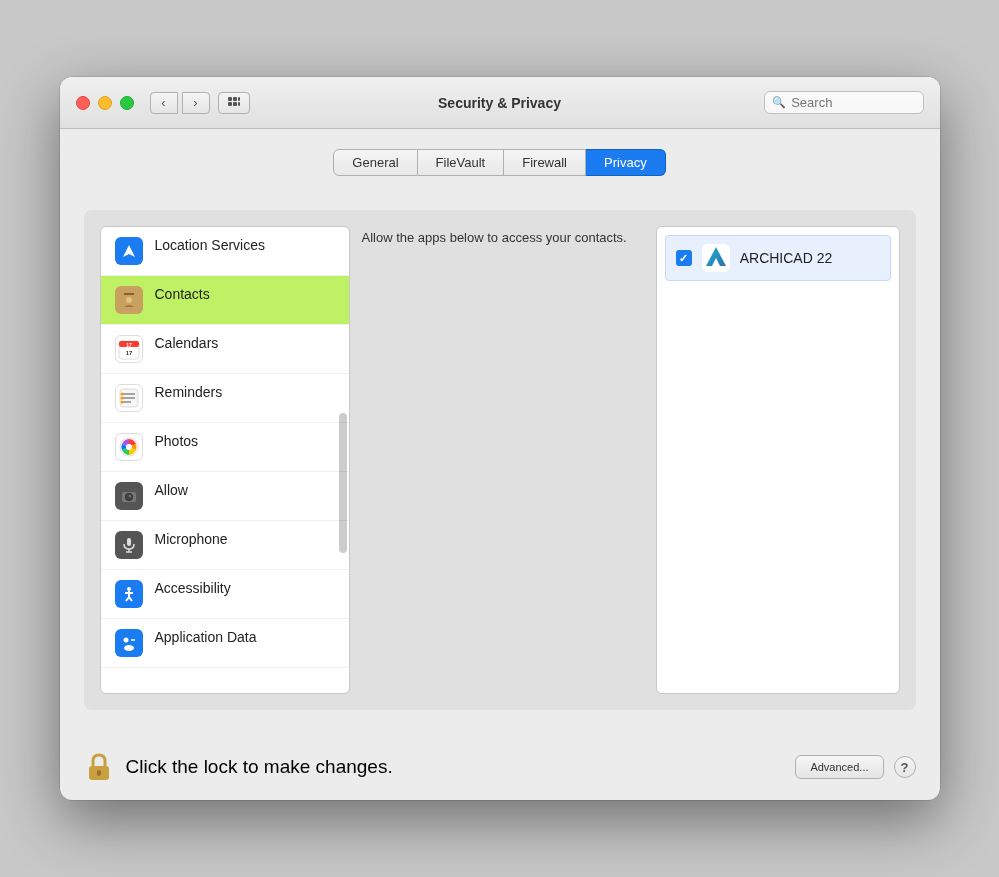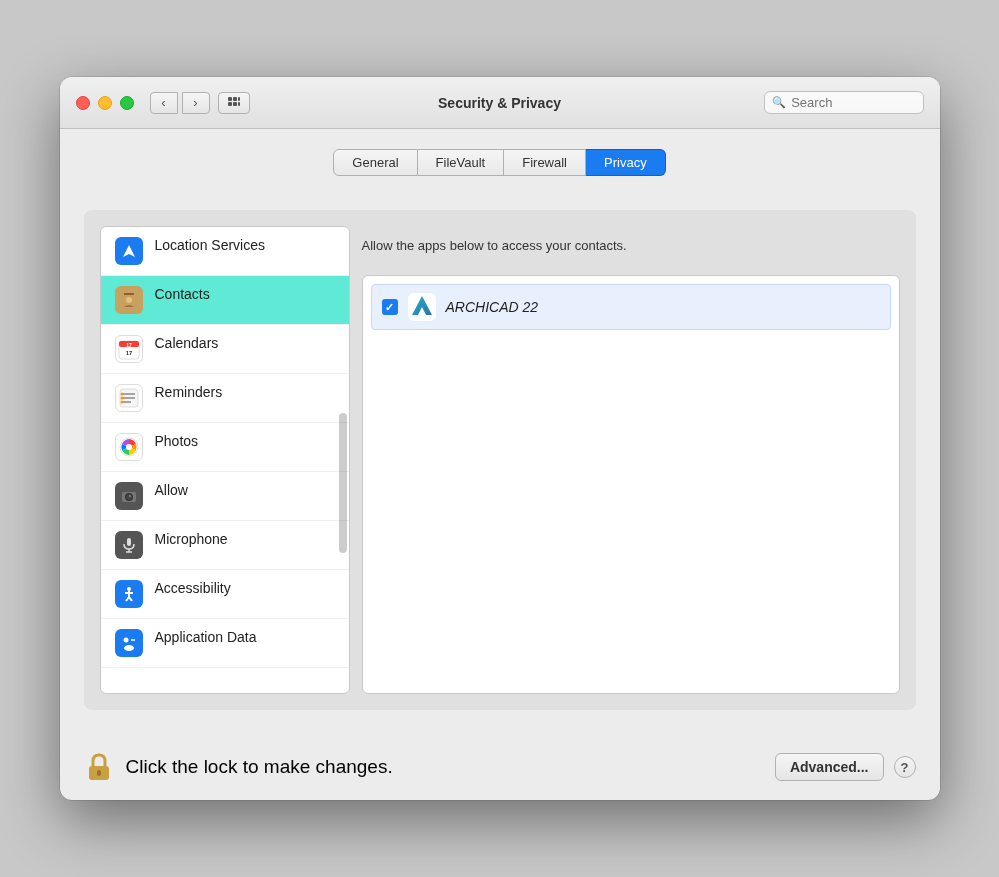--- a/index.html
+++ b/index.html
@@ -151,21 +151,21 @@
       height: 100%;
     }
     .sidebar-item {
       display: flex;
       align-items: flex-start;
       padding: 10px 14px;
       cursor: pointer;
       gap: 12px;
       border-bottom: 1px solid #f0f0f0;
     }
-    .sidebar-item.active { background: #5eead4; }
+    .sidebar-item.active { background: #bef264; }
     .sidebar-item .item-icon {
       width: 28px;
       height: 28px;
       border-radius: 6px;
       display: flex;
       align-items: center;
       justify-content: center;
       flex-shrink: 0;
       font-size: 16px;
     }
@@ -180,23 +180,22 @@
     .icon-reminders { background: white; border: 1px solid #ddd; }
     .icon-photos { background: white; border: 1px solid #ddd; }
     .icon-camera { background: #555; }
     .icon-microphone { background: #555; }
     .icon-accessibility { background: #1a7cf0; }
     .icon-appdata { background: #1a7cf0; }
 
     .right-panel {
       flex: 1;
       display: flex;
-      flex-direction: column;
-      gap: 18px;
-      margin-top: 8px;
+      flex-direction: row;
+      gap: 29px;
     }
     .description-text {
       font-size: 13px;
       color: #333;
       padding: 4px 0;
     }
     .apps-list {
       background: white;
       border: 1px solid #c8c8c8;
       border-radius: 6px;
@@ -229,21 +228,21 @@
     .app-icon {
       width: 28px;
       height: 28px;
       border-radius: 5px;
       overflow: hidden;
       flex-shrink: 0;
       display: flex;
       align-items: center;
       justify-content: center;
     }
-    .app-name { font-size: 14px; color: #222; font-style: italic; }
+    .app-name { font-size: 14px; color: #222; }
 
     
     .sidebar-scroll {
       width: 8px;
       position: absolute;
       right: 2px;
       top: 40%;
       height: 30%;
       background: rgba(0,0,0,0.2);
       border-radius: 4px;
@@ -274,24 +273,23 @@
       margin-left: auto;
       display: flex;
       align-items: center;
       gap: 10px;
     }
     .advanced-btn {
       background: linear-gradient(180deg, #f5f5f5 0%, #e5e5e5 100%);
       border: 1px solid #b0b0b0;
       border-radius: 6px;
       padding: 5px 14px;
-      font-size: 14px;
+      font-size: 11px;
       color: #333;
       cursor: pointer;
-      font-weight: bold;
     }
     .help-btn {
       width: 22px;
       height: 22px;
       border-radius: 50%;
       border: 1.5px solid #b0b0b0;
       background: linear-gradient(180deg, #f5f5f5 0%, #e5e5e5 100%);
       display: flex;
       align-items: center;
       justify-content: center;

